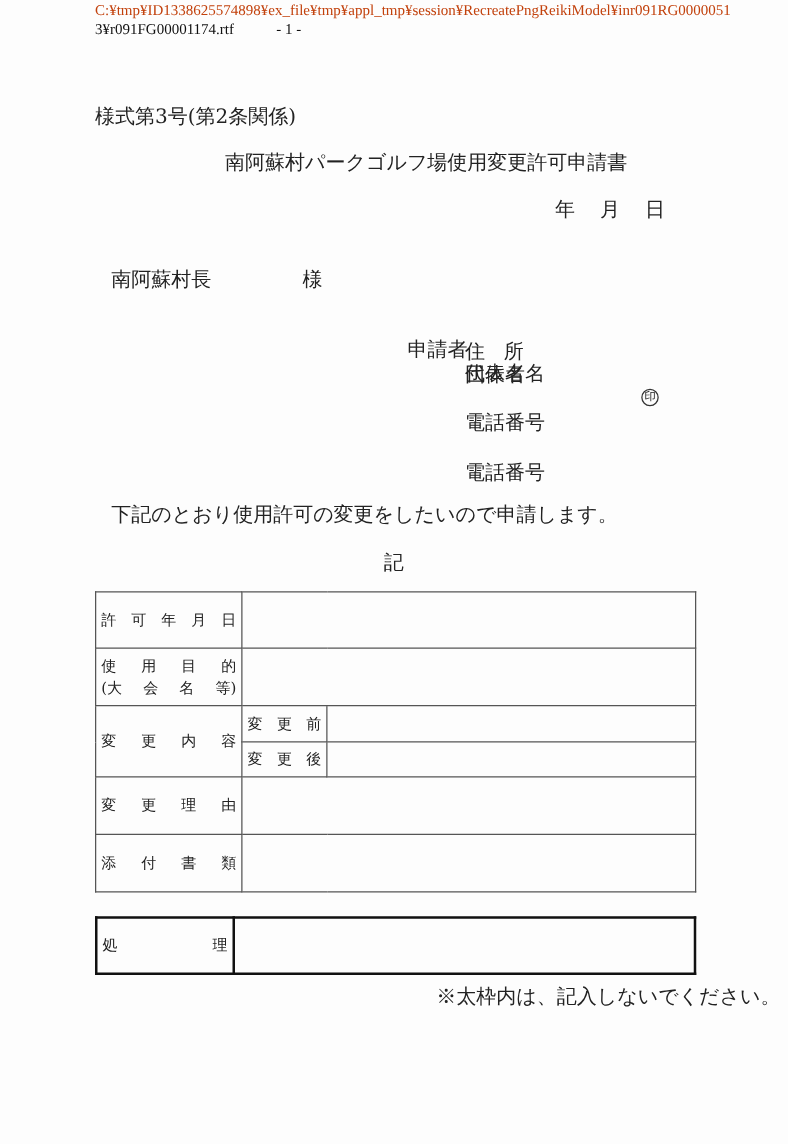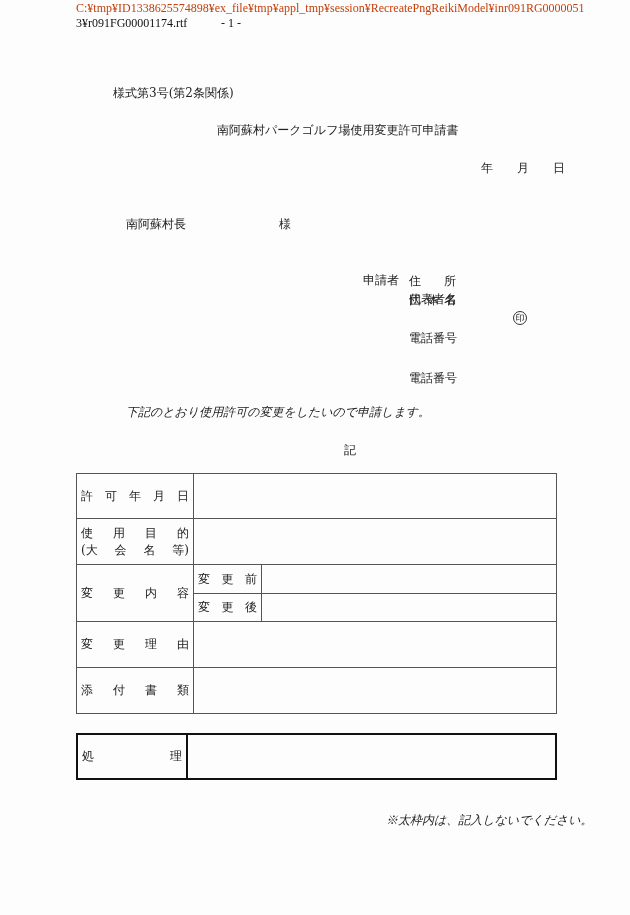--- a/index.html
+++ b/index.html
@@ -4,21 +4,21 @@
 <style>
   html, body { margin:0; padding:0; }
   body {
     width:630px; height:915px; background:#fdfdfd; position:relative; overflow:hidden;
     font-family:"DejaVu Serif","Liberation Serif",serif; color:#222;
   }
   .abs { position:absolute; white-space:nowrap; }
   .path { left:76px; top:1px; font-family:"Liberation Serif",serif; font-size:12px; line-height:15px; color:#c2410c; }
   .path2 { left:76px; top:16px; font-family:Liberation Serif, serif; font-size:12px; line-height:15px; color:#111; }
   .pageno { left:221px; top:16px; font-family:"Liberation Serif",serif; font-size:12px; line-height:15px; color:#111; }
-  .t { font-size:12px; line-height:14px;margin-left:37px; }
+  .t { font-size:16px; line-height:14px; }
   table.main { position:absolute; left:76px; top:473px; width:481px; border-collapse:collapse; }
   table.main td { border:1px solid #555; padding:0; font-size:12px; }
   .lbl { width:108px; padding:0 4px !important; }
   .spread { display:flex; justify-content:space-between; }
   .sub { width:59px; padding:0 4px !important; }
   table.proc { position:absolute; left:76px; top:733px; width:481px; height:47px; border-collapse:collapse; border:2px solid #111; }
   table.proc td { border:2px solid #111; font-size:12px; }
 </style>
 </head>
 <body>
@@ -45,21 +45,21 @@
 <div class="abs t spread" style="left:372px;top:293px;width:47px;">
   <span>団</span>
     <span>体</span>
     <span>名</span>
 </div>
 <div class="abs t" style="left:372px;top:292px;">代表者名</div>
 <div class="abs t" style="left:372px;top:331px;">電話番号</div>
 <div class="abs t" style="left:372px;top:371px;">電話番号</div>
 <div class="abs" style="left:513px;top:311px;width:12px;height:12px;border:1px solid #333;border-radius:50%;font-size:9px;line-height:12px;text-align:center;">印</div>
 
-<div class="abs t" style="left:89px;top:405px;font-style:italic;">下記のとおり使用許可の変更をしたいので申請します。</div>
+<div class="abs t" style="left:89px;top:405px;">下記のとおり使用許可の変更をしたいので申請します。</div>
 <div class="abs t" style="left:307px;top:443px;">記</div>
 
 <table class="main">
   <tbody>
       <tr style="height:45px;">
     <td class="lbl">
       <div class="spread">
         <span>許</span>
             <span>可</span>
             <span>年</span>
@@ -146,13 +146,13 @@
       <div class="spread">
             <span>処</span>
             <span>理</span>
           </div>
     </td>
     <td></td>
   </tr>
 </tbody>
   </table>
 
-<div class="abs t" style="left:349px;top:813px;font-style:italic;">※太枠内は、記入しないでください。</div>
+<div class="abs t" style="left:349px;top:790px;">※太枠内は、記入しないでください。</div>
 
 </body></html>

